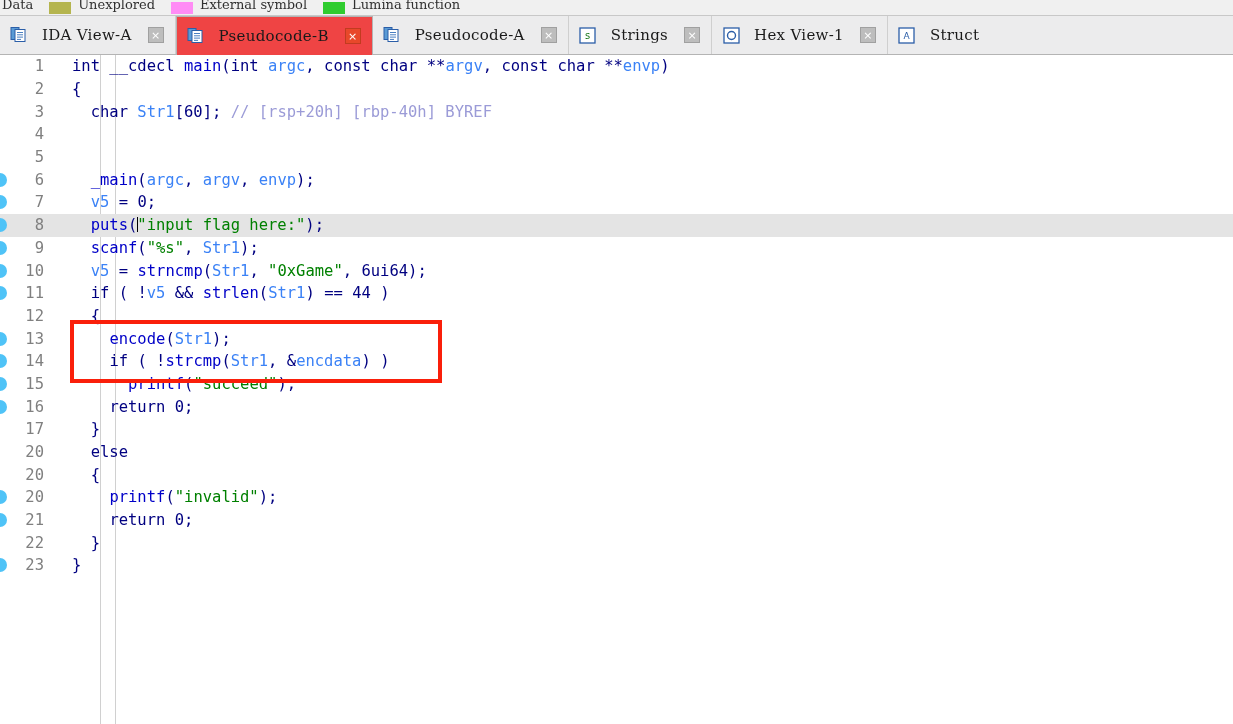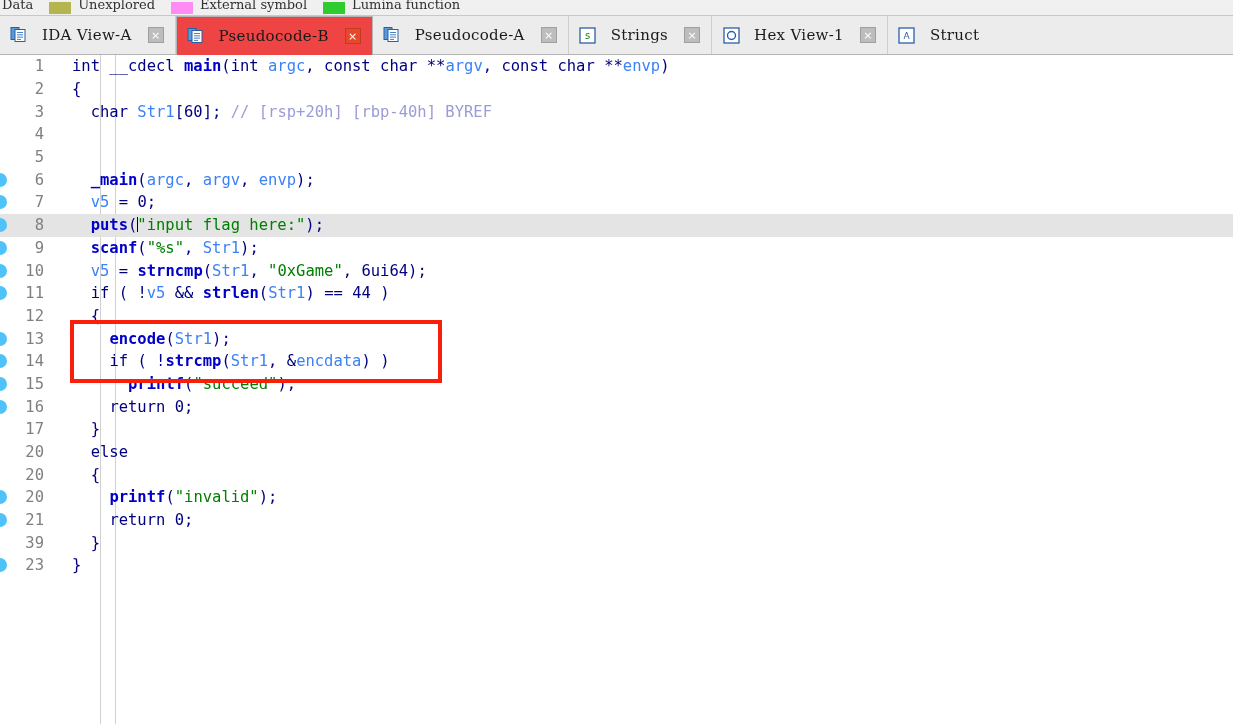--- a/index.html
+++ b/index.html
@@ -117,21 +117,21 @@
   .gutterpad { width: 18px; flex: 0 0 18px; }
   .code {
     flex: 1 1 auto;
     color: #000080;
     padding-left: 8px;
     letter-spacing: 0px;
   }
 
   
   .t-kw   { color: #000080; }           
-  .t-fn   { color: #0000c8; font-weight: bold; }
+  .t-fn   { color: #0000c8; font-weight: normal; }
   .t-var  { color: #3b82f6; }           
   .t-str  { color: #008000; }           
   .t-cmt  { color: #9b9bd7; }           
   .t-num  { color: #000080; }
   .t-punc { color: #000080; }
 
   .caret {
     display: inline-block;
     width: 1px; height: 15px;
     background: #000000;
@@ -263,20 +263,20 @@
         <div class="row"><span class="lineno">12</span><span class="gutterpad"></span><span class="code"><span class="t-punc"> </span><span class="t-punc"> </span><span class="t-punc">{</span></span></div>
         <div class="row"><span class="marker"></span><span class="lineno">13</span><span class="gutterpad"></span><span class="code"><span class="t-punc"> </span><span class="t-punc"> </span><span class="t-punc"> </span><span class="t-punc"> </span><span class="t-fn">encode</span><span class="t-punc">(</span><span class="t-var">Str1</span><span class="t-punc">)</span><span class="t-punc">;</span></span></div>
         <div class="row"><span class="marker"></span><span class="lineno">14</span><span class="gutterpad"></span><span class="code"><span class="t-punc"> </span><span class="t-punc"> </span><span class="t-punc"> </span><span class="t-punc"> </span><span class="t-kw">if</span><span class="t-punc"> </span><span class="t-punc">(</span><span class="t-punc"> </span><span class="t-punc">!</span><span class="t-fn">strcmp</span><span class="t-punc">(</span><span class="t-var">Str1</span><span class="t-punc">,</span><span class="t-punc"> </span><span class="t-punc">&amp;</span><span class="t-var">encdata</span><span class="t-punc">)</span><span class="t-punc"> </span><span class="t-punc">)</span></span></div>
         <div class="row"><span class="marker"></span><span class="lineno">15</span><span class="gutterpad"></span><span class="code"><span class="t-punc"> </span><span class="t-punc"> </span><span class="t-punc"> </span><span class="t-punc"> </span><span class="t-punc"> </span><span class="t-punc"> </span><span class="t-fn">printf</span><span class="t-punc">(</span><span class="t-str">"succeed"</span><span class="t-punc">)</span><span class="t-punc">;</span></span></div>
         <div class="row"><span class="marker"></span><span class="lineno">16</span><span class="gutterpad"></span><span class="code"><span class="t-punc"> </span><span class="t-punc"> </span><span class="t-punc"> </span><span class="t-punc"> </span><span class="t-kw">return</span><span class="t-punc"> </span><span class="t-num">0</span><span class="t-punc">;</span></span></div>
         <div class="row"><span class="lineno">17</span><span class="gutterpad"></span><span class="code"><span class="t-punc"> </span><span class="t-punc"> </span><span class="t-punc">}</span></span></div>
         <div class="row"><span class="lineno">20</span><span class="gutterpad"></span><span class="code"><span class="t-punc"> </span><span class="t-punc"> </span><span class="t-kw">else</span></span></div>
         <div class="row"><span class="lineno">20</span><span class="gutterpad"></span><span class="code"><span class="t-punc"> </span><span class="t-punc"> </span><span class="t-punc">{</span></span></div>
         <div class="row"><span class="marker"></span><span class="lineno">20</span><span class="gutterpad"></span><span class="code"><span class="t-punc"> </span><span class="t-punc"> </span><span class="t-punc"> </span><span class="t-punc"> </span><span class="t-fn">printf</span><span class="t-punc">(</span><span class="t-str">"invalid"</span><span class="t-punc">)</span><span class="t-punc">;</span></span></div>
         <div class="row"><span class="marker"></span><span class="lineno">21</span><span class="gutterpad"></span><span class="code"><span class="t-punc"> </span><span class="t-punc"> </span><span class="t-punc"> </span><span class="t-punc"> </span><span class="t-kw">return</span><span class="t-punc"> </span><span class="t-num">0</span><span class="t-punc">;</span></span></div>
-        <div class="row"><span class="lineno">39</span><span class="gutterpad"></span><span class="code"><span class="t-punc"> </span><span class="t-punc"> </span><span class="t-punc">}</span></span></div>
+        <div class="row"><span class="lineno">22</span><span class="gutterpad"></span><span class="code"><span class="t-punc"> </span><span class="t-punc"> </span><span class="t-punc">}</span></span></div>
         <div class="row"><span class="marker"></span><span class="lineno">23</span><span class="gutterpad"></span><span class="code"><span class="t-punc">}</span></span></div>
       </div>
 
     <div class="redbox" id="redbox" style="left: 70px; top: 265px; width: 372px; height: 63px; border-color: rgb(250, 31, 10);"></div>
   </div>
 
 </div>
 
 </body></html>

